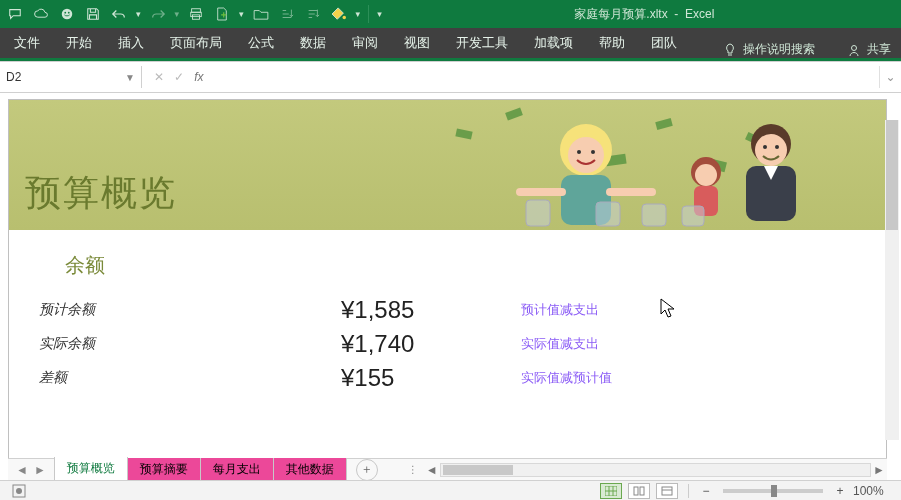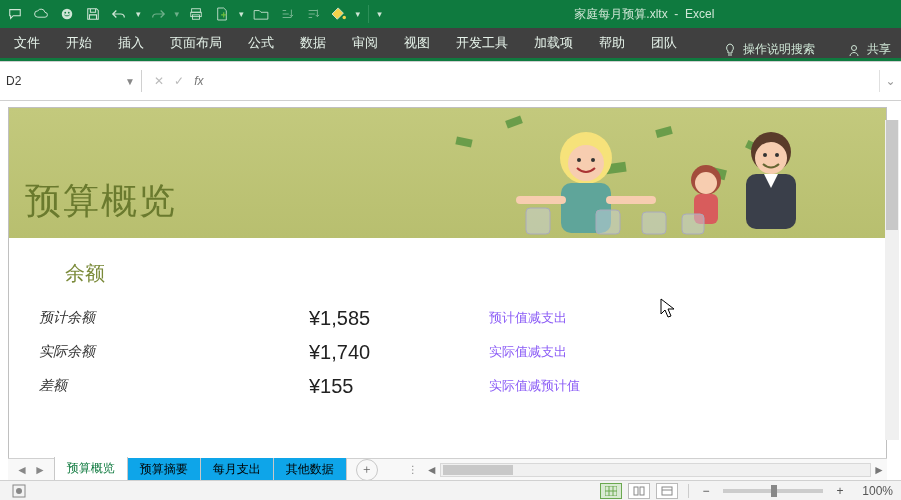--- a/index.html
+++ b/index.html
@@ -13,49 +13,49 @@
   .title-right { display:flex; align-items:center; gap:10px; padding:0 6px; }
   .winbtn { width:36px; height:28px; display:flex; align-items:center; justify-content:center; cursor:pointer; }
 
   .ribbon { height: 30px; background:#404040; display:flex; align-items:flex-end; padding:0 10px; gap:18px; color:#fff; font-size:13px; }
   .ribbon .tab { padding:4px 4px 6px 4px; cursor:pointer; color:#e6f3ea; }
   .ribbon-spacer { flex:1; }
   .ribbon .help { display:flex; align-items:center; gap:6px; color:#cfe6d6; font-size:12px; cursor:pointer; }
 
   .ribbon-border { height:3px; background:#0f7a3f; }
 
-  .formula-row { height:40px; background:#fff; border-top:1px solid #d0d0d0; border-bottom:1px solid #d0d0d0; display:flex; align-items:center; font-size:12px; color:#555; }
+  .formula-row { height:32px; background:#fff; border-top:1px solid #d0d0d0; border-bottom:1px solid #d0d0d0; display:flex; align-items:center; font-size:12px; color:#555; }
   .namebox { width:142px; height:22px; border-right:1px solid #d0d0d0; display:flex; align-items:center; padding:0 6px; justify-content:space-between; }
   .namebox input { width:110px; border:none; outline:none; font-size:12px; color:#333; }
   .fx-btns { display:flex; align-items:center; gap:10px; padding:0 12px; color:#bbb; }
   .fx-label { font-style:italic; color:#777; padding-right:8px; }
   .fbar { flex:1; height:22px; padding:0 6px; }
   .fbar input { width:100%; height:100%; border:none; outline:none; font-size:12px; }
   .fexpand { width:22px; height:22px; display:flex; align-items:center; justify-content:center; color:#999; border-left:1px solid #e0e0e0; cursor:pointer;}
 
   .sheet-area { position:relative; height:360px; border:1px solid #c0c0c0; margin:6px 14px 0 8px; overflow:hidden; background:#fff; }
   .banner { height:130px; background:linear-gradient(180deg,#c3c97d 0%, #b8bf6f 100%); position:relative; display:flex; align-items:flex-end; padding:0 0 12px 16px; }
   .banner h1 { font-size:36px; font-weight:400; color:#6a7a2e; letter-spacing:2px; }
   .people { position:absolute; right:20px; top:0; height:130px; width:420px; }
 
   .content { padding:22px 20px 10px 20px; color:#333; }
   .section-title { font-size:20px; color:#7a8a39; margin-bottom:14px;margin-left:36px; }
   .row { display:flex; align-items:center; height:34px; }
   .row .lbl { width:280px; font-size:14px; color:#333; padding-left:10px;font-style:italic; }
-  .row .val { width:180px; font-size:20px; color:#222; }
+  .row .val { width:180px; font-size:24px; color:#222;margin-left:32px; }
   .row .desc { font-size:13px; color:#8b5cf6; }
 
   .vscroll { position:absolute; top:120px; right:2px; width:14px; height:320px; background:#f0f0f0; }
   .vscroll .thumb { position:absolute; top:0; left:1px; width:12px; height:110px; background:#c8c8c8; }
 
   
   .tabstrip { position:absolute; bottom:20px; left:8px; right:14px; height:22px; display:flex; align-items:center; font-size:12px; border-top:1px solid #d0d0d0; background:#f8f8f8;}
   .tabnav { display:flex; gap:6px; padding:0 8px; color:#888; }
   .tabnav span { cursor:pointer; }
-  .sheet-tab { padding:3px 12px; border:1px solid #c8c8c8; border-top:none; background:#0ea5e9; margin-right:-1px; cursor:pointer; }
+  .sheet-tab { padding:3px 12px; border:1px solid #c8c8c8; border-top:none; background:#ec4899; margin-right:-1px; cursor:pointer; }
   .sheet-tab.active { border-bottom:2px solid #0f7a3f; color:#0f7a3f; background:#fff; }
   .addsheet { width:22px; height:22px; display:flex; align-items:center; justify-content:center; border:1px solid #c8c8c8; border-radius:50%; margin-left:10px; cursor:pointer; color:#666;}
   .hscroll { flex:1; margin-left:30px; display:flex; align-items:center; }
   .hscroll .track { flex:1; height:14px; background:#f0f0f0; position:relative; border:1px solid #d8d8d8;}
   .hscroll .thumb { position:absolute; left:2px; top:1px; height:10px; width:70px; background:#c8c8c8; }
   .hscroll .arr { width:16px; height:16px; display:flex; align-items:center; justify-content:center; color:#777; cursor:pointer;}
 
   
   .status { position:absolute; bottom:0; left:0; right:0; height:20px; background:#f3f3f3; border-top:1px solid #d0d0d0; display:flex; align-items:center; justify-content:flex-end; font-size:12px; color:#555; gap:6px; padding:0 8px;}
   .viewbtn { width:22px; height:16px; border:1px solid #bbb; display:flex; align-items:center; justify-content:center; cursor:pointer; font-size:10px; background:#fff;}
@@ -318,14 +318,14 @@
         <rect x="1" y="1" width="10" height="8" fill="none" stroke="#888"></rect>
         <line x1="1" y1="4" x2="11" y2="4" stroke="#888"></line>
       </svg>
     </div>
   <div class="zoom-sep"></div>
   <span style="cursor:pointer;width:14px;text-align:center;">−</span>
   <div class="zoom-slider">
       <div class="knob"></div>
     </div>
   <span style="cursor:pointer;width:14px;text-align:center;">+</span>
-  <span style="width:40px;text-align:right;">100%</span>
+  <span style="width:40px;">100%</span>
 </div>
 
 </body></html>

